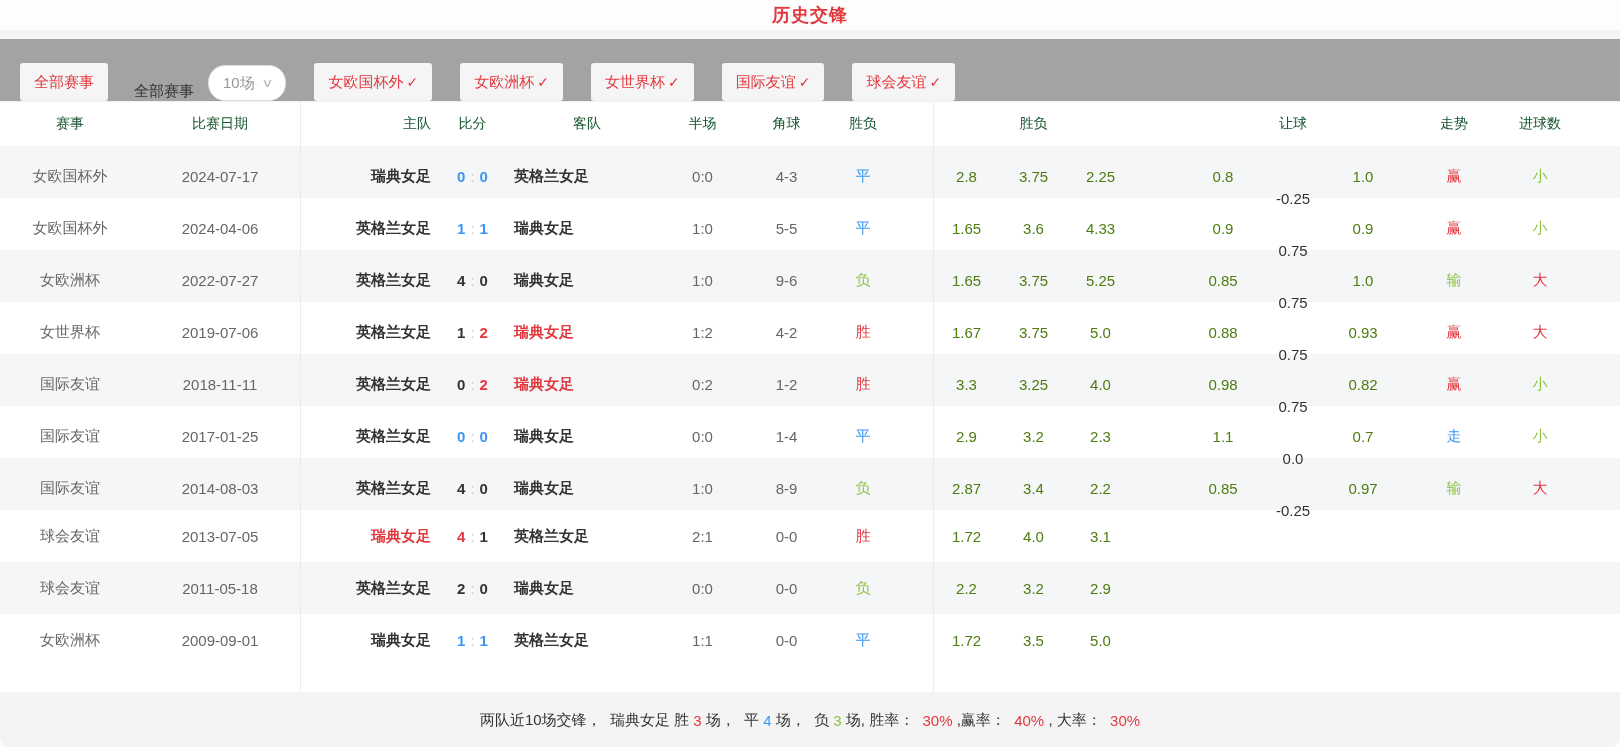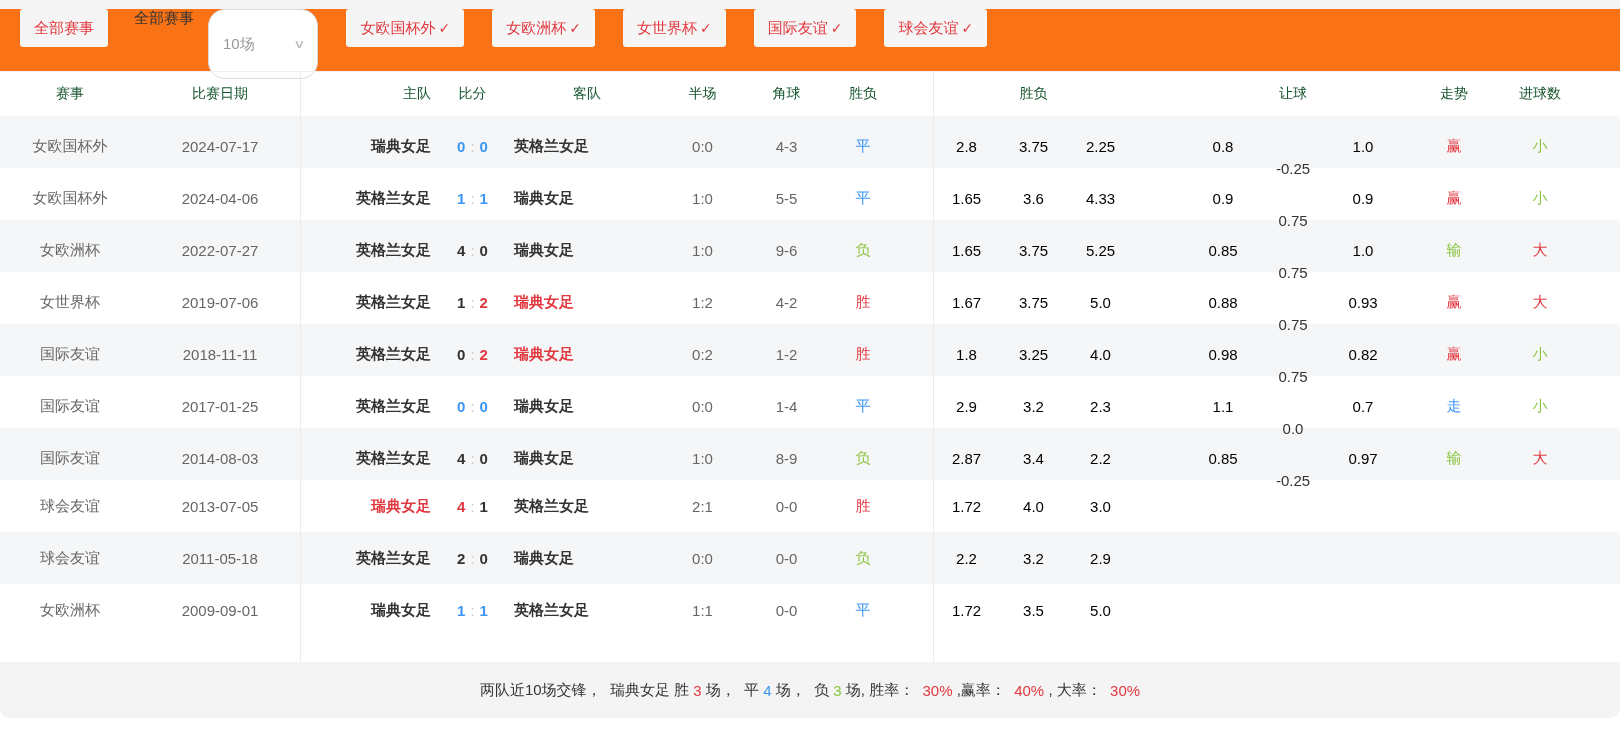--- a/index.html
+++ b/index.html
@@ -5,27 +5,27 @@
   html,body{margin:0;padding:0;background:#fff;}
   body{font-family:"Liberation Sans","DejaVu Sans",sans-serif;color:#333;}
   .page{width:1620px;height:747px;overflow:hidden;background:#fff;position:relative;}
 
   
   .titlebar{height:30px;display:flex;align-items:center;justify-content:center;background:#fdfdfd;}
   .title{font-size:18px;font-weight:600;color:#e2383f;letter-spacing:1px;}
   .band{height:9px;background:#f4f4f5;}
 
   
-  .filterbar{height:62px;background:#f97316;display:flex;align-items:flex-start;padding:0 20px;box-sizing:border-box;}
+  .filterbar{height:62px;background:#a3a3a3;display:flex;align-items:flex-end;padding:0 20px;box-sizing:border-box;}
   .chip{display:inline-flex;align-items:center;height:38px;padding:0 14px;background:#f5f5f5;border-radius:3px;
         font-size:15px;color:#e2383f;cursor:pointer;white-space:nowrap;}
   .chip .check{margin-left:3px;font-weight:700;font-size:14px;}
   .plain-label{font-size:15px;color:#333;margin:0 14px 0 26px;}
-  .pill{display:inline-flex;align-items:center;height:34px;padding:17px 14px;border:1px solid #dcdcdc;border-radius:17px;
-        font-size:15px;color:#999;background:#fff;cursor:pointer;gap:32px;}
+  .pill{display:inline-flex;align-items:center;height:34px;padding:0 14px;border:1px solid #dcdcdc;border-radius:17px;
+        font-size:15px;color:#999;background:#fff;cursor:pointer;}
   .pill .chev{margin-left:8px;color:#bbb;font-size:12px;transform:scaleX(1.4);}
   .chip + .chip{margin-left:28px;}
   .chip-list{display:flex;margin-left:28px;}
 
   
   .table-wrap{position:relative;border-top:1px solid #f0f0f0;}
   .vline{position:absolute;top:0;bottom:0;width:1px;background:#ececec;z-index:5;}
   .vline.v1{left:300px;} .vline.v2{left:933px;}
   .grid{display:grid;grid-template-columns:140px 160px 135px 75px 150px 85px 83px 70px 35px 67px 67px 67px 54px 70px 70px 70px 112px 60px 1fr;
         align-items:center;}
@@ -35,21 +35,21 @@
   .row.alt{background:#f5f6f7;}
   .row > div{text-align:center;}
   .cell-league,.cell-date{color:#666;}
   .cell-home{text-align:right !important;padding-right:4px;font-weight:700;color:#333;}
   .cell-away{text-align:left !important;padding-left:4px;font-weight:700;color:#333;}
   .th-home{text-align:right !important;padding-right:4px;}
   .th-away{text-align:center;padding-left:4px;}
   .cell-score{font-weight:700;white-space:nowrap;}
   .cell-score .colon{color:#c9c9c9;font-weight:400;margin:0 5px;}
   .cell-half,.cell-corner{color:#666;}
-  .odds{color:#000000;}
+  .odds{color:#4d7c0f;}
   .hdark{color:#333;margin-top:44px;}
   .spacer-row{height:26px;background:#fff;}
 
   .c-red{color:#e2383f !important;}
   .c-blue{color:#3d97f2 !important;}
   .c-green{color:#8ac43f !important;}
   .c-dark{color:#333 !important;}
 
   
   .sp-odds{grid-column:10 / span 3;}
@@ -58,20 +58,23 @@
   
   .footer{height:56px;background:#f4f4f5;display:flex;align-items:center;justify-content:center;
           font-size:15px;color:#333;border-radius:0 0 10px 10px;}
   .footer span{white-space:pre;}
 </style>
 </head>
 <body>
 
 <div class="page">
 
+  <div class="titlebar">
+    <span class="title">历史交锋</span>
+  </div>
   <div class="band"></div>
 
   <div class="filterbar">
     <span class="chip">
       <span>全部赛事</span>
     </span>
     <span class="plain-label">全部赛事</span>
     <span class="pill">
       <span>10场</span>
       <span class="chev">∨</span>
@@ -204,21 +207,21 @@
     <div style="grid-column:1" class="cell-league">国际友谊</div>
     <div style="grid-column:2" class="cell-date">2018-11-11</div>
     <div style="grid-column:3" class="cell-home c-dark">英格兰女足</div>
     <div style="grid-column:4" class="cell-score">
       <span class="c-dark">0</span><span class="colon">:</span><span class="c-red">2</span>
     </div>
     <div style="grid-column:5" class="cell-away c-red">瑞典女足</div>
     <div style="grid-column:6" class="cell-half">0:2</div>
     <div style="grid-column:7" class="cell-corner">1-2</div>
     <div style="grid-column:8" class="c-red">胜</div>
-    <div style="grid-column:10" class="odds">1.8</div>
+    <div style="grid-column:10" class="odds">3.3</div>
     <div style="grid-column:11" class="odds">3.25</div>
     <div style="grid-column:12" class="odds">4.0</div>
     <div style="grid-column:14" class="odds">0.98</div>
     <div style="grid-column:15" class="odds hdark">0.75</div>
     <div style="grid-column:16" class="odds">0.82</div>
     <div style="grid-column:17" class="c-red">赢</div>
     <div style="grid-column:18" class="c-green">小</div>
   </div>
         <div class="grid row">
     <div style="grid-column:1" class="cell-league">国际友谊</div>
@@ -266,21 +269,21 @@
     <div style="grid-column:3" class="cell-home c-red">瑞典女足</div>
     <div style="grid-column:4" class="cell-score">
       <span class="c-red">4</span><span class="colon">:</span><span class="c-dark">1</span>
     </div>
     <div style="grid-column:5" class="cell-away c-dark">英格兰女足</div>
     <div style="grid-column:6" class="cell-half">2:1</div>
     <div style="grid-column:7" class="cell-corner">0-0</div>
     <div style="grid-column:8" class="c-red">胜</div>
     <div style="grid-column:10" class="odds">1.72</div>
     <div style="grid-column:11" class="odds">4.0</div>
-    <div style="grid-column:12" class="odds">3.0</div>
+    <div style="grid-column:12" class="odds">3.1</div>
     <div style="grid-column:14" class="odds"></div>
     <div style="grid-column:15" class="odds hdark"></div>
     <div style="grid-column:16" class="odds"></div>
     <div style="grid-column:17"></div>
     <div style="grid-column:18"></div>
   </div>
         <div class="grid row alt">
     <div style="grid-column:1" class="cell-league">球会友谊</div>
     <div style="grid-column:2" class="cell-date">2011-05-18</div>
     <div style="grid-column:3" class="cell-home c-dark">英格兰女足</div>

